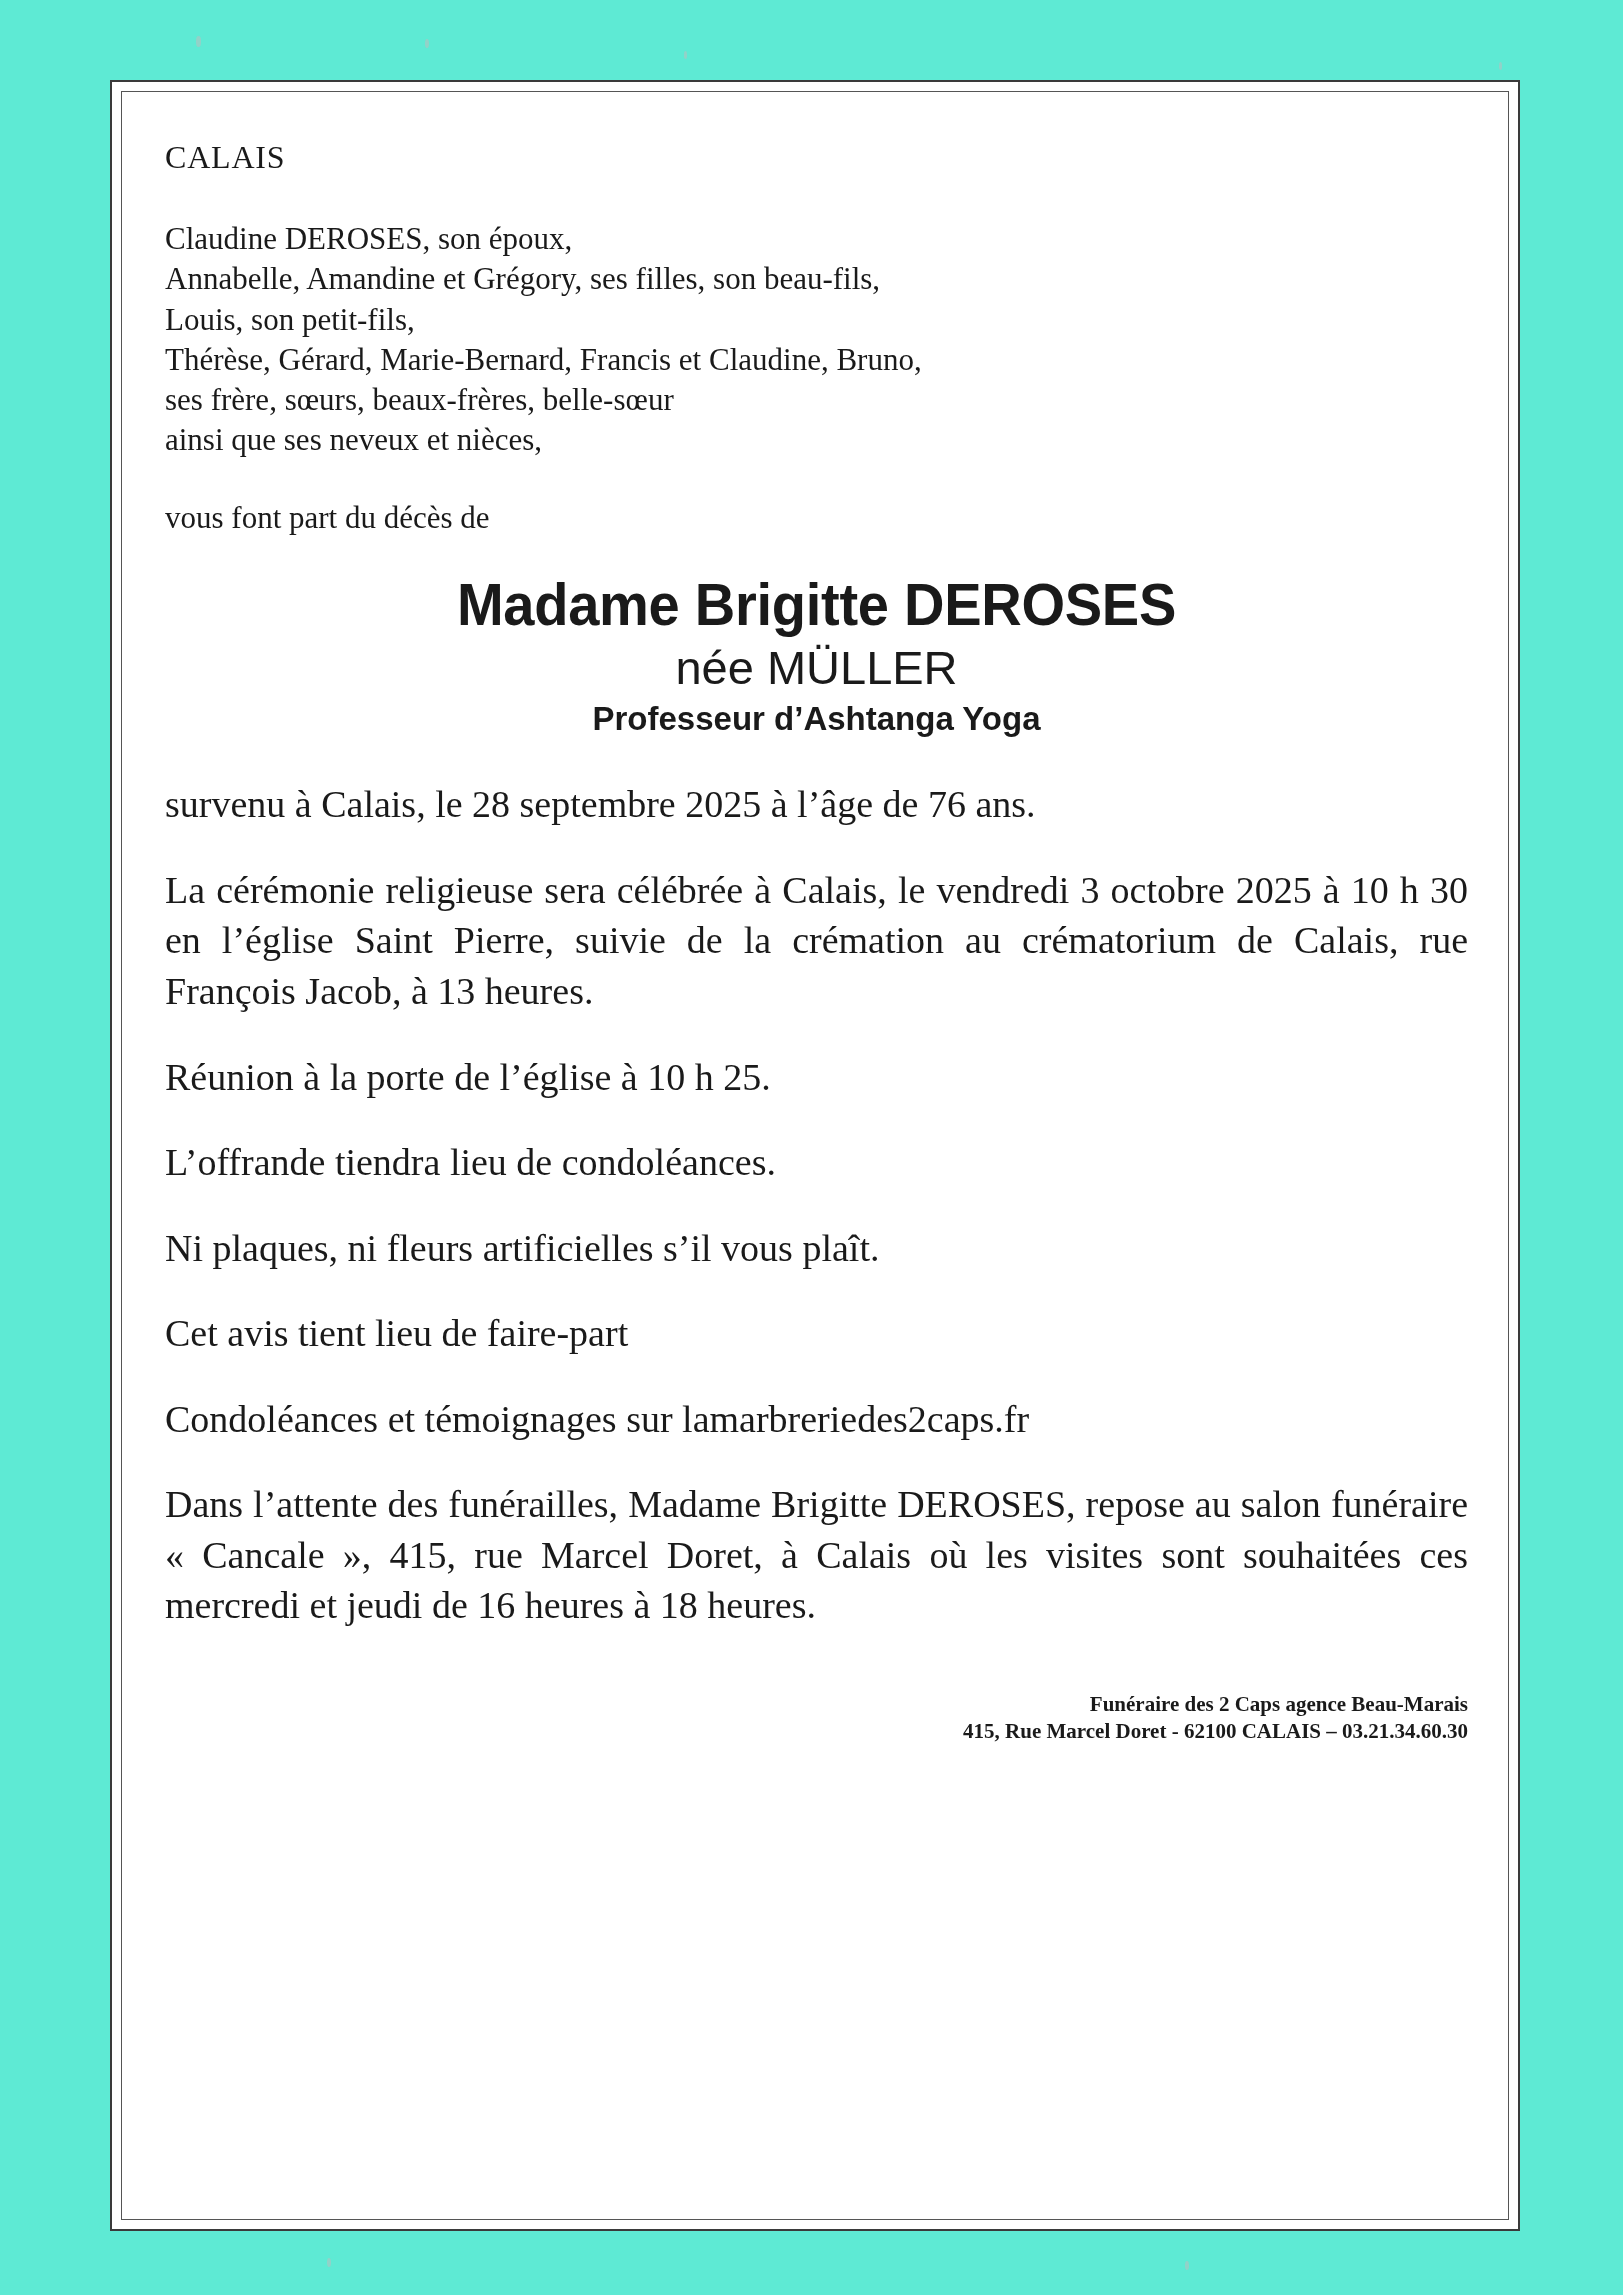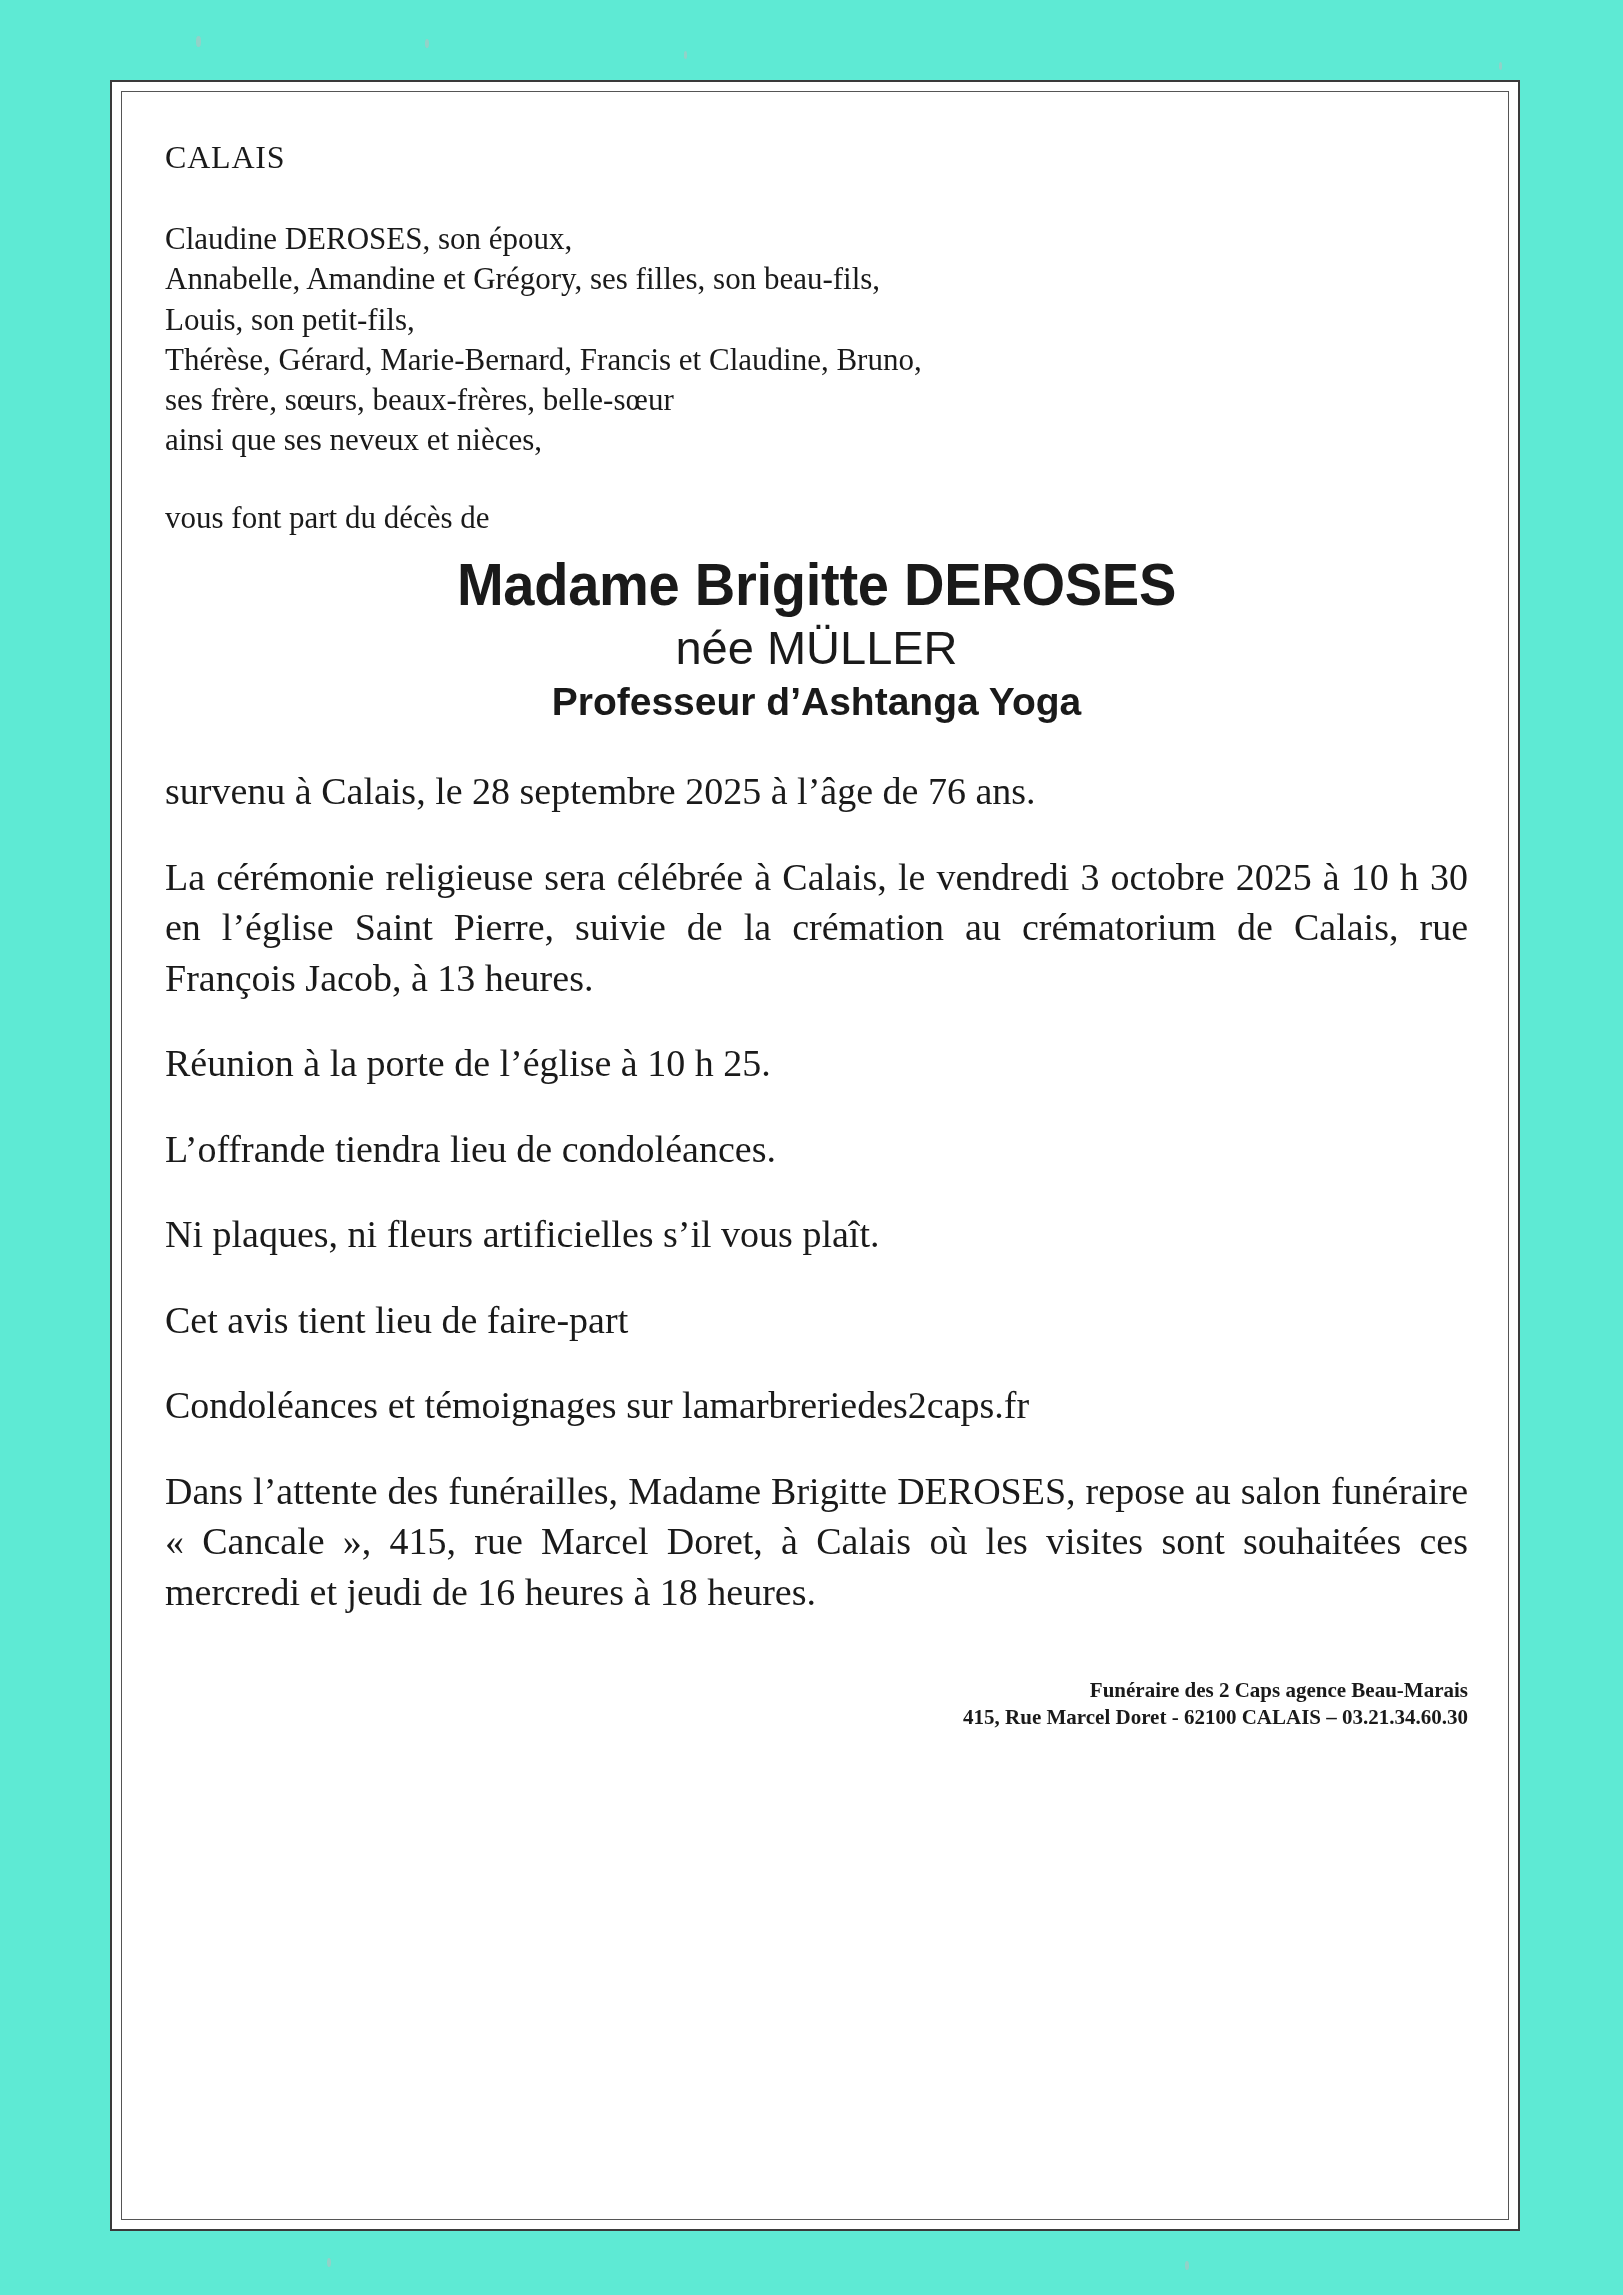--- a/index.html
+++ b/index.html
@@ -53,21 +53,21 @@
 
   .family {
     font-size: 31px;
     line-height: 1.30;
     margin-bottom: 39px;
   }
   .family div { white-space: nowrap; }
 
   .announce {
     font-size: 31px;
-    margin-bottom: 18px;
+    margin-bottom: 38px;
   }
 
   .deceased-block {
     text-align: center;
     font-family: "Liberation Sans", sans-serif;
     margin: 13px 0 42px 0;
   }
   .deceased-name {
     font-size: 59px;
     font-weight: bold;
@@ -76,21 +76,21 @@
     margin-bottom: 5.2px;
     transform: scaleX(0.95);
   }
   .deceased-maiden {
     font-size: 47px;
     font-weight: normal;
     line-height: 1.1;
     margin-bottom: 7.9px;
   }
   .deceased-role {
-    font-size: 39px;
+    font-size: 33px;
     font-weight: bold;
     line-height: 1.1;
   }
 
   p.para {
     font-size: 38px;
     line-height: 1.33;
     margin: 0 0 35px 0;
     text-align: justify;
     text-justify: inter-word;

